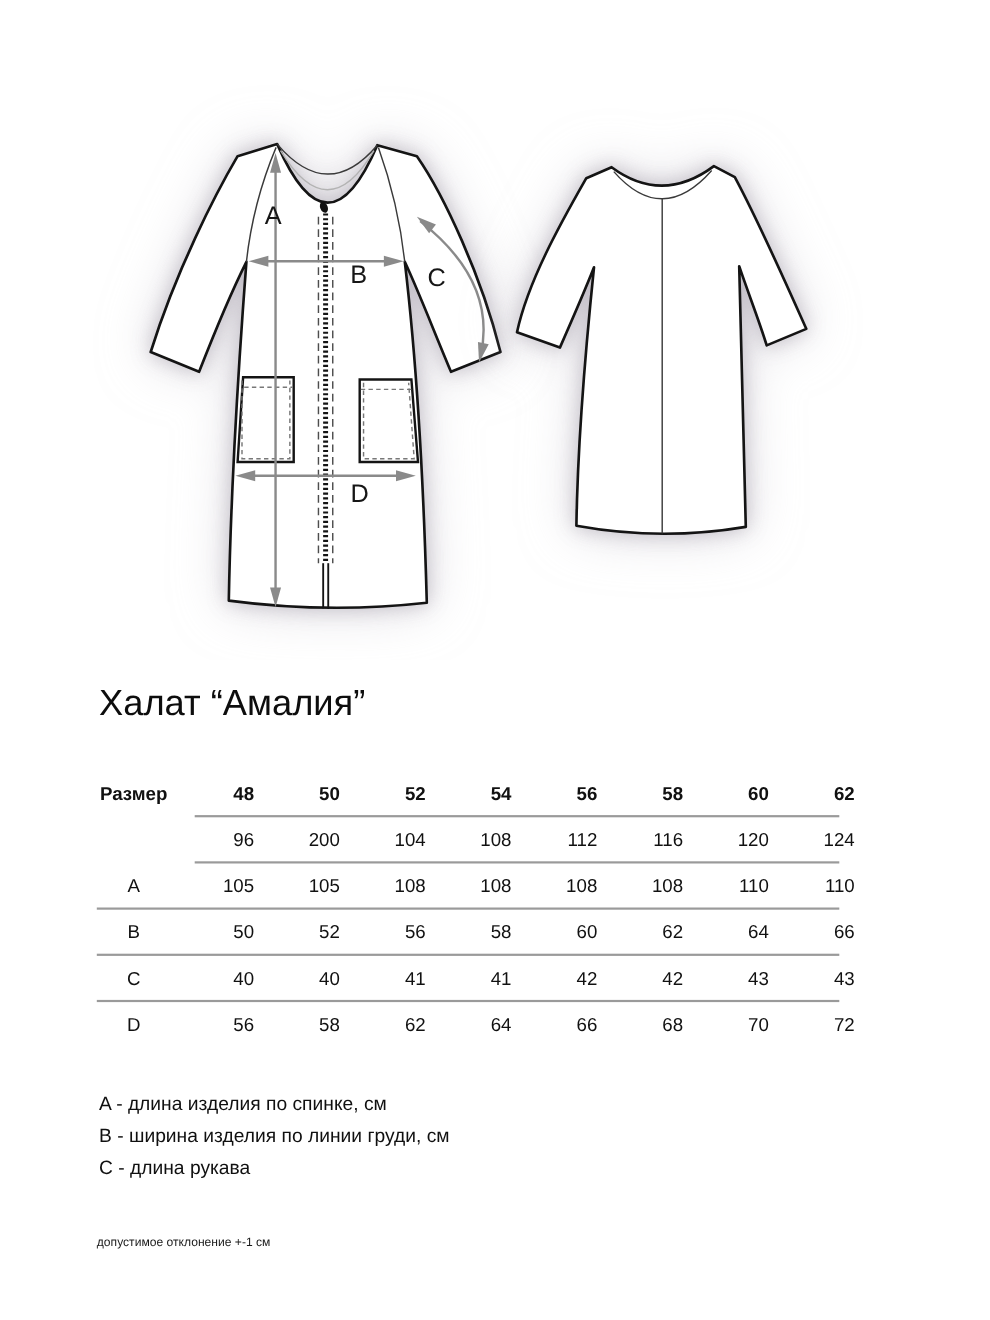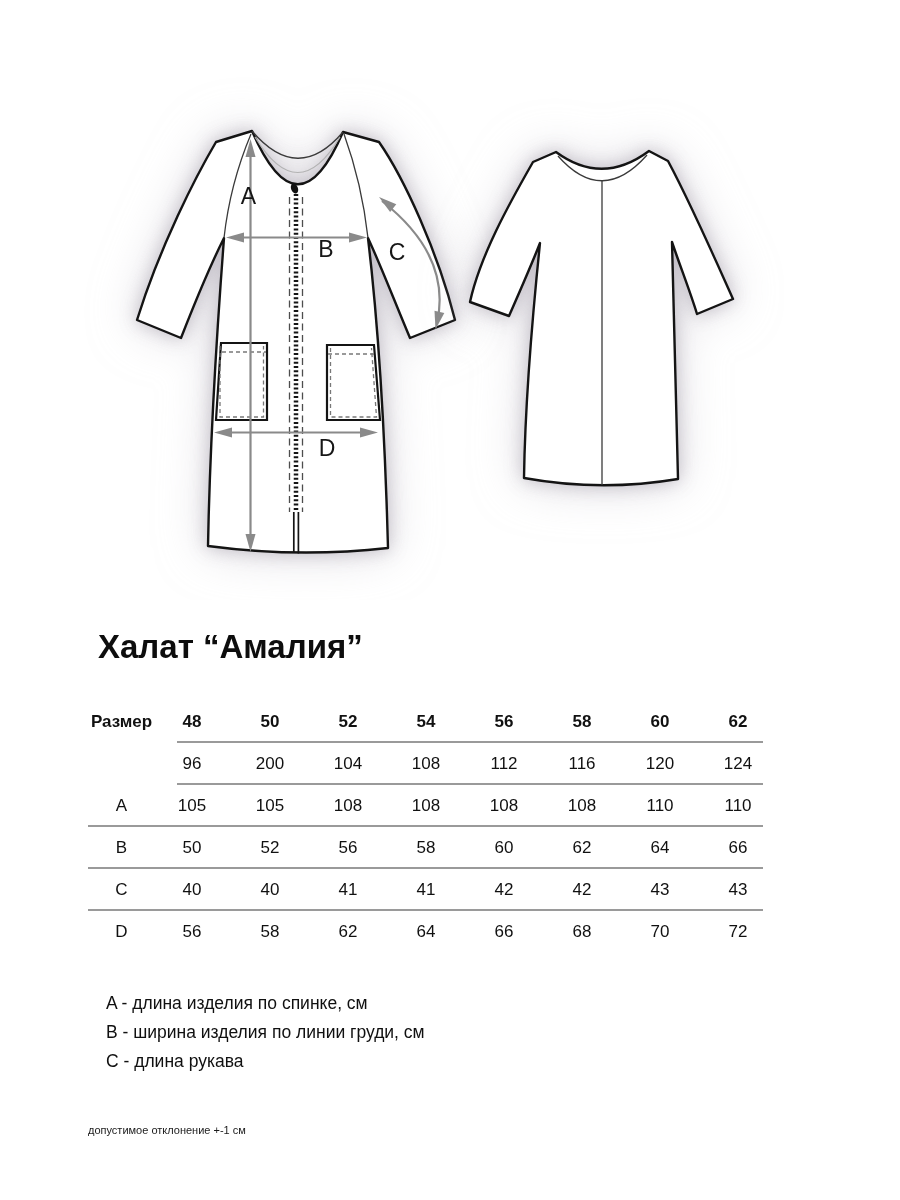--- a/index.html
+++ b/index.html
@@ -15,34 +15,34 @@
   .pocket{fill:#ffffff;stroke:#141414;stroke-width:2.2;stroke-linejoin:miter;}
   .stitch{fill:none;stroke:#787878;stroke-width:1.3;stroke-dasharray:4 3;}
   .zipguide{fill:none;stroke:#4d4d4d;stroke-width:1.3;stroke-dasharray:7 4.5;}
   .zipteeth{fill:none;stroke:#141414;stroke-width:4.5;stroke-dasharray:2 2.3;}
   .zipvent{fill:none;stroke:#141414;stroke-width:1.7;}
   .marrow{fill:none;stroke:#8a8a8a;stroke-width:2.2;}
   .mhead{fill:#8a8a8a;stroke:none;}
   .mlabel{font-family:"Liberation Sans",sans-serif;font-size:23px;fill:#161616;}
 
   
-  .title{position:absolute;left:90px;top:620px;margin:8px;font-size:33px;font-weight:700;color:#0d0d0d;}
+  .title{position:absolute;left:90px;top:620px;margin:0;font-size:33px;font-weight:400;color:#0d0d0d;}
 
   
   .size-table{position:absolute;left:85px;top:701px;width:692px;}
   .trow{position:relative;display:grid;grid-template-columns:68px repeat(8,1fr);height:42px;align-items:center;}
   .trow.line-data::after{content:"";position:absolute;left:92px;right:14px;bottom:0;height:2px;background:#9a9a9a;}
   .trow.line-full::after{content:"";position:absolute;left:3px;right:14px;bottom:0;height:2px;background:#9a9a9a;}
-  .tcell{text-align:center;font-size:17px;color:#111;}
+  .tcell{text-align:right;font-size:17px;color:#111;}
   .tcell.label{text-align:center;padding-left:5px;}
   .thead .tcell{font-weight:bold;}
 
   
   .legend{position:absolute;left:90px;top:989px;font-size:17.5px;color:#101010;}
-  .legend-item{height:29px;line-height:29px;white-space:nowrap;margin-left:16px;}
+  .legend-item{height:29px;line-height:29px;white-space:nowrap;}
   .footnote{position:absolute;left:88px;top:1124px;font-size:11px;color:#1a1a1a;}
 </style>
 </head>
 <body>
 
 <div class="page">
 
   <svg class="diagram" width="900" height="600" viewBox="0 0 900 600">
 
     <g class="art">

